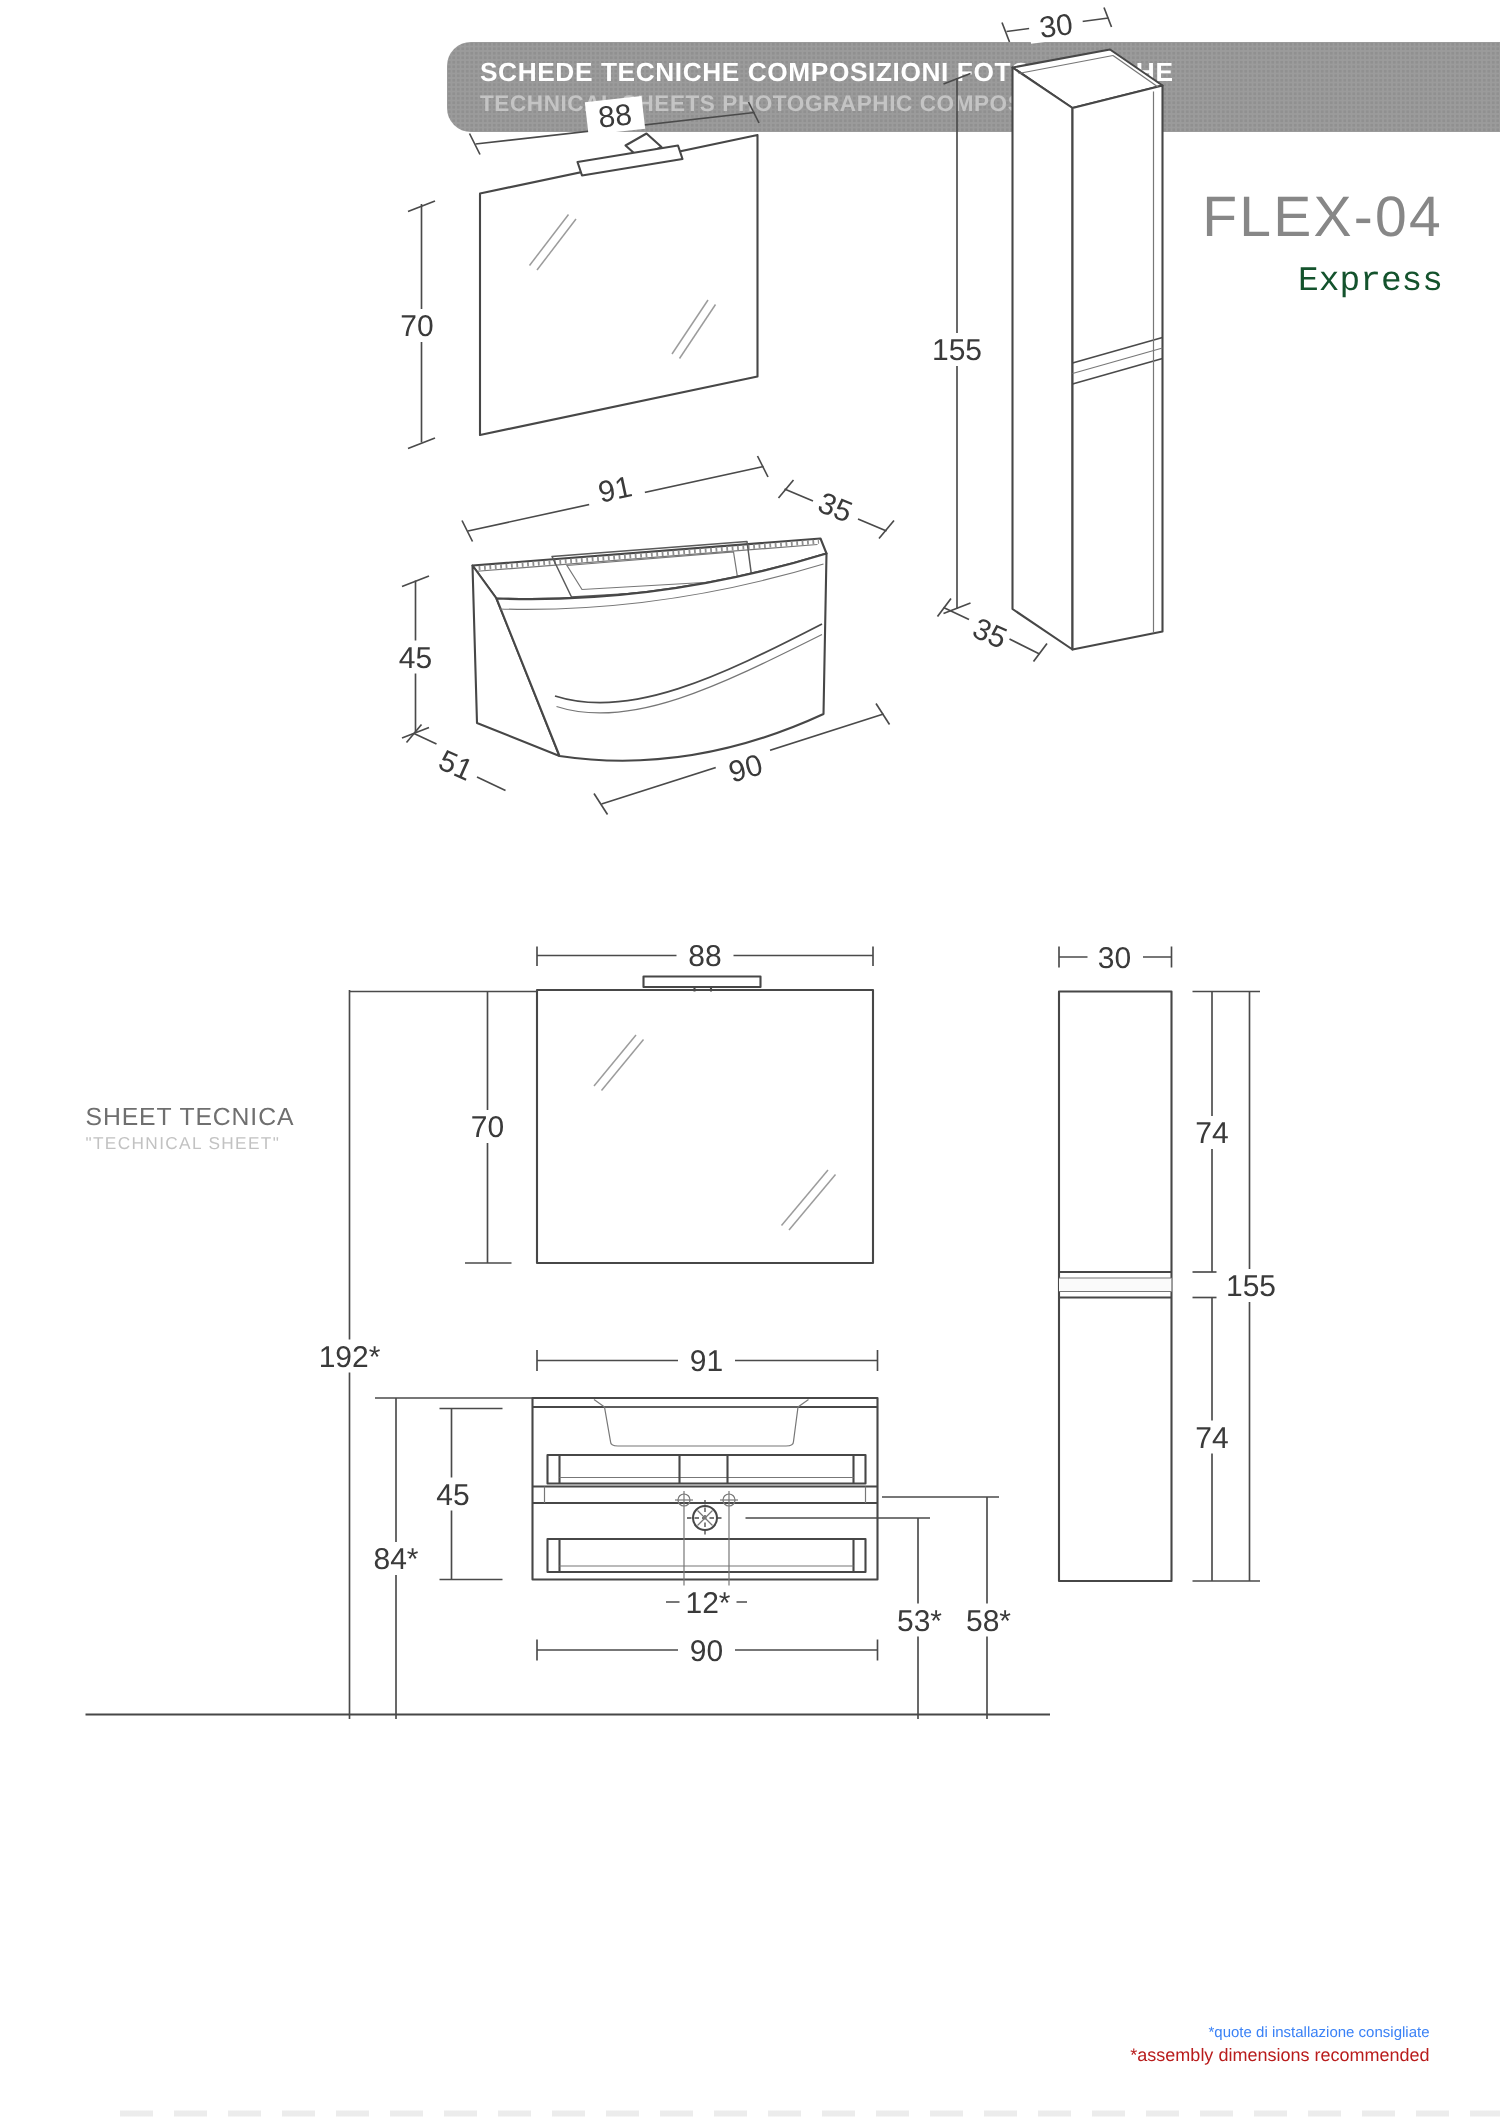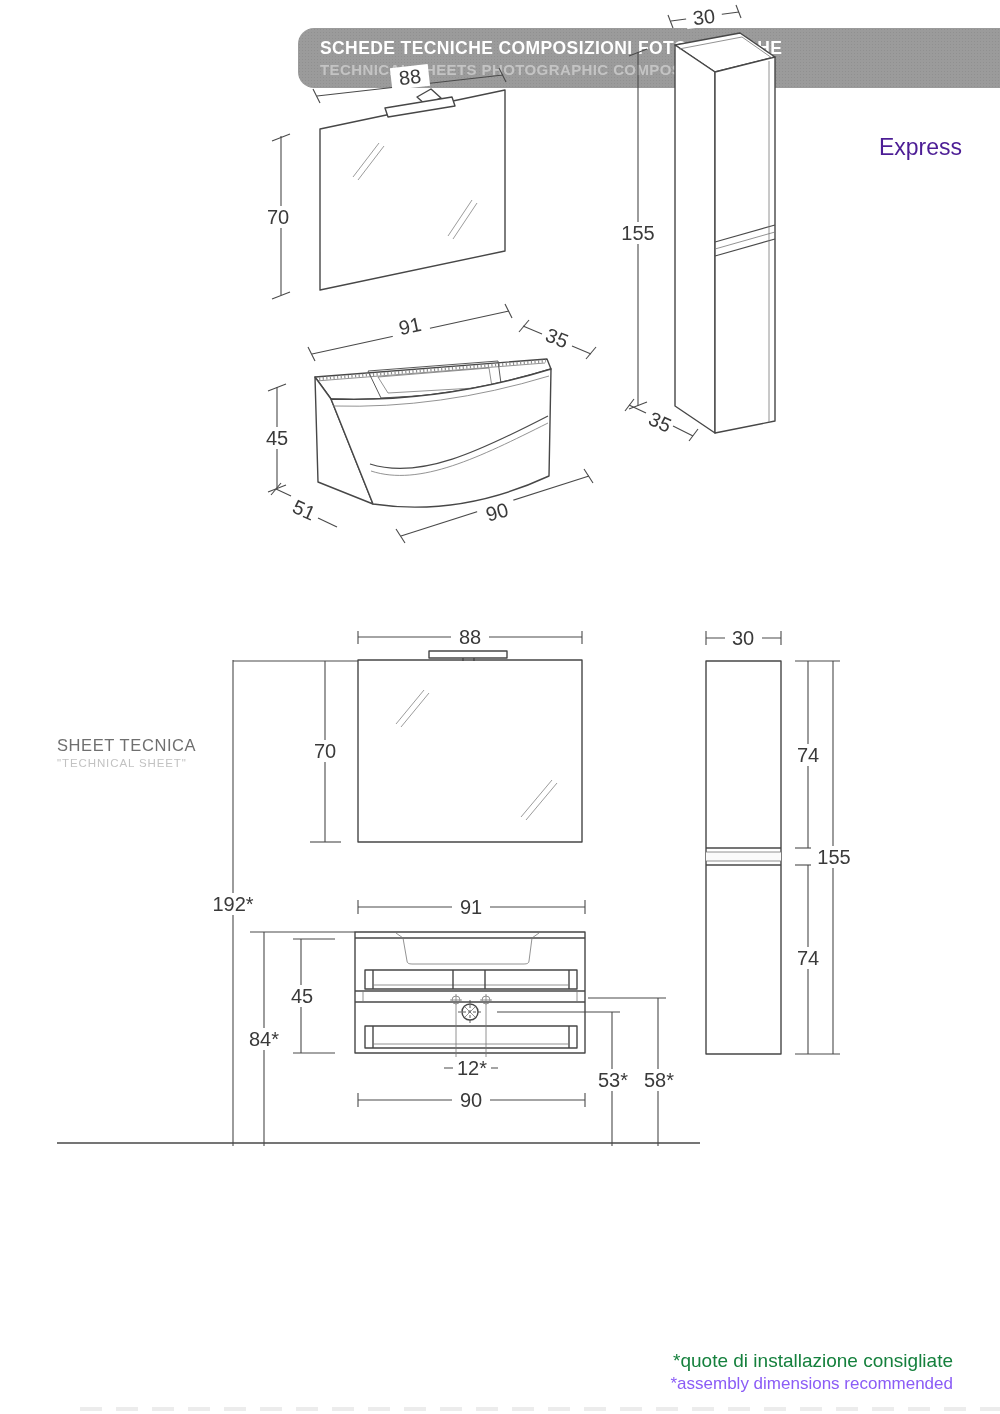--- a/index.html
+++ b/index.html
@@ -19,29 +19,29 @@
   }
   .header-title{
     color:#ffffff;font-size:17.5px;font-weight:bold;letter-spacing:.4px;line-height:1.15;
   }
   .header-subtitle{
     color:#c4c4c4;font-size:15px;font-weight:bold;letter-spacing:.4px;margin-top:2px;
   }
   
   .brand{position:absolute;top:126px;right:38px;text-align:right;}
   .brand .model{font-size:38px;color:#878787;letter-spacing:1.5px;line-height:1.05;}
-  .brand .collection{font-size:23px;color:#4c1d95;margin-top:8px;}
+  .brand .collection{font-size:23px;color:#14532d;margin-top:8px;font-family:Liberation Mono, monospace;}
   
   .section-label{position:absolute;left:57px;top:736px;}
   .section-label .it{font-size:16.5px;color:#6f6f6f;letter-spacing:.6px;}
   .section-label .en{font-size:11.5px;color:#c2c2c2;letter-spacing:.9px;margin-top:2px;}
   
   .footnote{position:absolute;right:47px;top:1350px;text-align:right;}
-  .footnote .it{font-size:19px;color:#15803d;}
-  .footnote .en{font-size:17px;color:#8b5cf6;margin-top:2px;}
+  .footnote .it{font-size:10px;color:#3b82f6;}
+  .footnote .en{font-size:12px;color:#b91c1c;margin-top:2px;}
   
   .bottom-strip{
     position:absolute;left:80px;right:0;bottom:3px;height:4px;
     background:repeating-linear-gradient(90deg,#ececec 0 22px,transparent 22px 36px);
   }
   
   svg{position:absolute;left:0;top:0;}
   .ln{stroke:#474747;stroke-width:1.4;fill:none;stroke-linejoin:round;}
   .lnf{stroke:#474747;stroke-width:1.4;fill:#ffffff;stroke-linejoin:round;}
   .thin{stroke:#777777;stroke-width:.8;fill:none;}
@@ -54,20 +54,21 @@
 <body>
 
 <div class="page">
 
   <div class="header-bar">
     <div class="header-title">SCHEDE TECNICHE COMPOSIZIONI FOTOGRAFICHE</div>
     <div class="header-subtitle">TECHNICAL SHEETS PHOTOGRAPHIC COMPOSITIONS</div>
   </div>
 
   <div class="brand">
+    <div class="model">FLEX-04</div>
     <div class="collection">Express</div>
   </div>
 
   <div class="section-label">
     <div class="it">SHEET TECNICA</div>
     <div class="en">"TECHNICAL SHEET"</div>
   </div>
 
   <div class="footnote">
     <div class="it">*quote di installazione consigliate</div>

